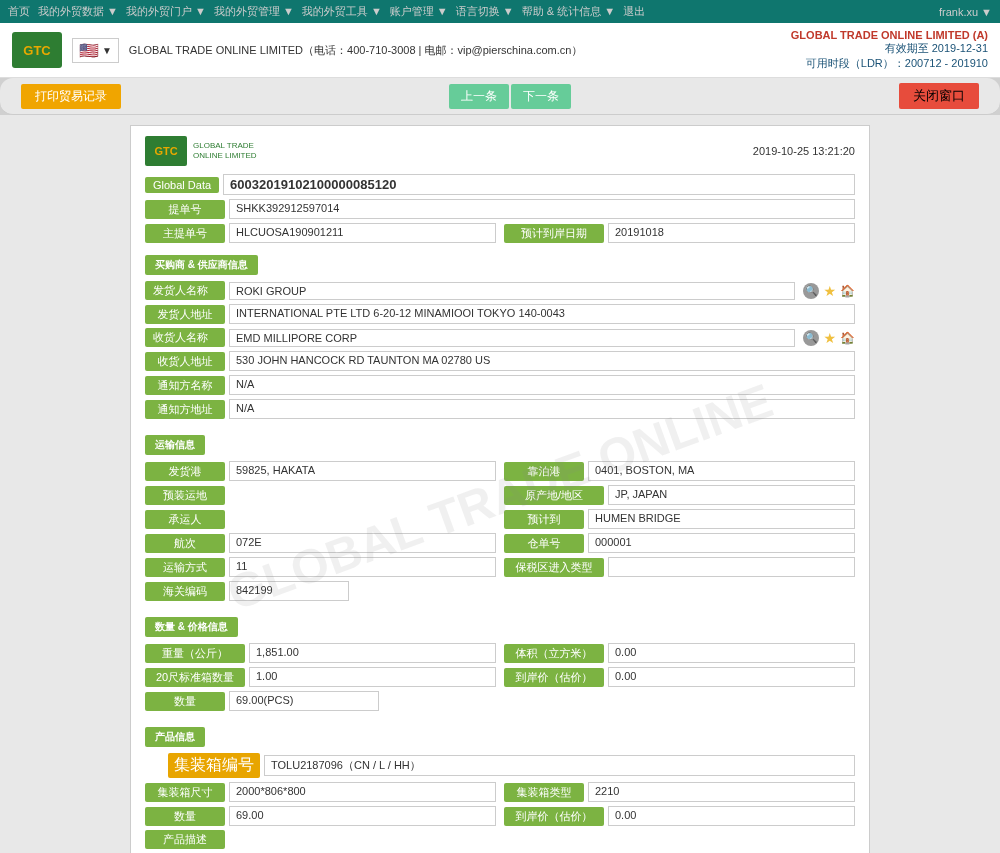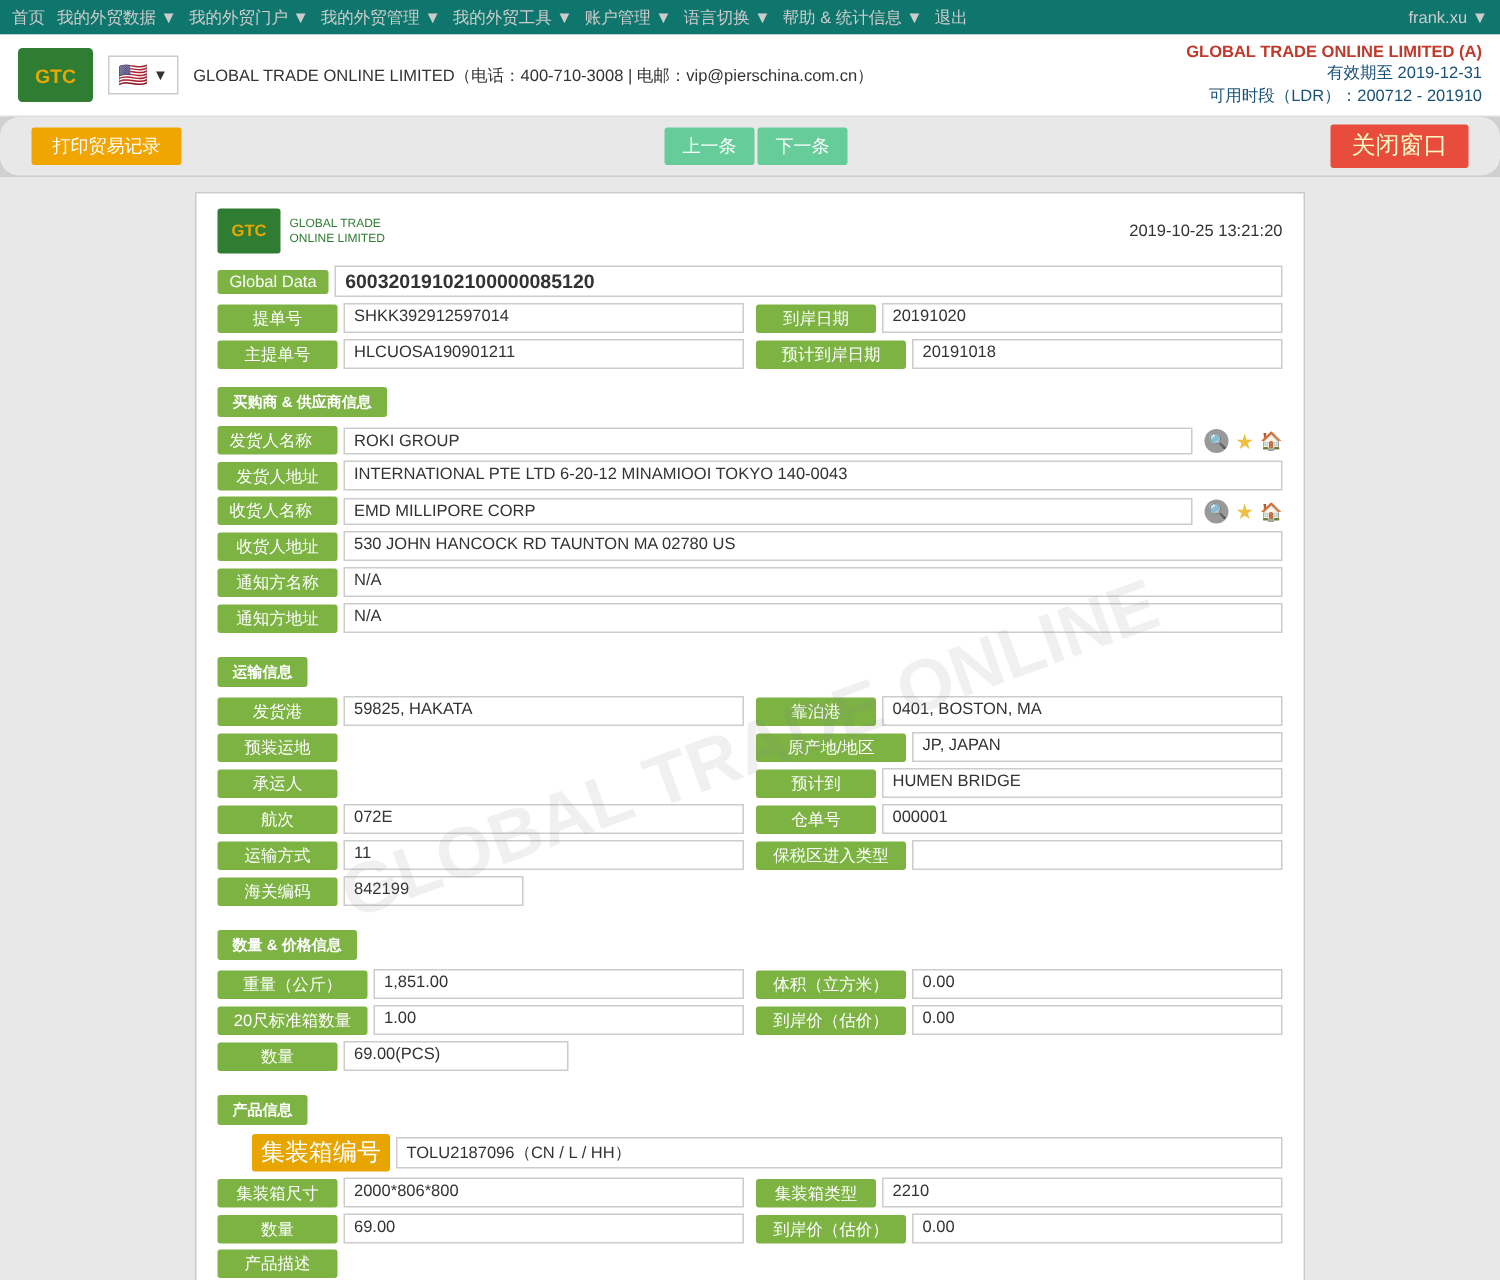--- a/index.html
+++ b/index.html
@@ -17,21 +17,21 @@
     .logo-box { display: flex; align-items: center; }
     .flag-btn { border: 1px solid #ccc; padding: 2px 6px; cursor: pointer; display: flex; align-items: center; gap: 3px; }
     .company-info { font-size: 11px; color: #333; }
     .header-right { text-align: right; font-size: 11px; color: #1a5276; }
     .header-right .company-name { color: #c0392b; font-weight: bold; }
 
     
     .toolbar { background: #e8e8e8; display: flex; align-items: center; justify-content: space-between; padding: 5px 21px; border-bottom: 1px solid #ccc; border-radius: 13px; }
     .btn-print { background: #f0a500; color: #fff; border: none; padding: 4px 14px; cursor: pointer; font-size: 12px; border-radius: 2px; }
     .btn-nav { background: #6c9; color: #fff; border: none; padding: 4px 12px; cursor: pointer; font-size: 12px; border-radius: 2px; margin: 0 1px; }
-    .btn-close { background: #e74c3c; color: #fef9c3; border: none; padding: 4px 14px; cursor: pointer; font-size: 16px; border-radius: 2px; }
+    .btn-close { background: #e74c3c; color: #000000; border: none; padding: 4px 14px; cursor: pointer; font-size: 13px; border-radius: 2px; }
     .nav-btns { display: flex; align-items: center; }
 
     
     .main-content { background: #e8e8e8; padding: 10px; }
     .record-card { background: #fff; border: 1px solid #ccc; padding: 10px 14px; margin: 0 auto; max-width: 740px; }
 
     
     .record-header { display: flex; justify-content: space-between; align-items: center; margin-bottom: 8px; }
     .record-logo { display: flex; align-items: center; gap: 6px; }
     .record-datetime { font-size: 11px; color: #333; }
@@ -138,24 +138,20 @@
     <div class="data-id-row">
       <span class="data-label">Global Data</span>
       <span class="data-value" style="font-size:13px; font-weight:bold;">60032019102100000085120</span>
     </div>
 
     <div class="two-col">
       <div class="field-row">
         <span class="field-label">提单号</span>
         <span class="field-value">SHKK392912597014</span>
       </div>
-      <div class="field-row">
-        <span class="field-label">到岸日期</span>
-        <span class="field-value">20191020</span>
-      </div>
     </div>
 
     <div class="two-col">
       <div class="field-row">
         <span class="field-label">主提单号</span>
         <span class="field-value">HLCUOSA190901211</span>
       </div>
       <div class="field-row">
         <span class="field-label field-label-wide">预计到岸日期</span>
         <span class="field-value">20191018</span>

